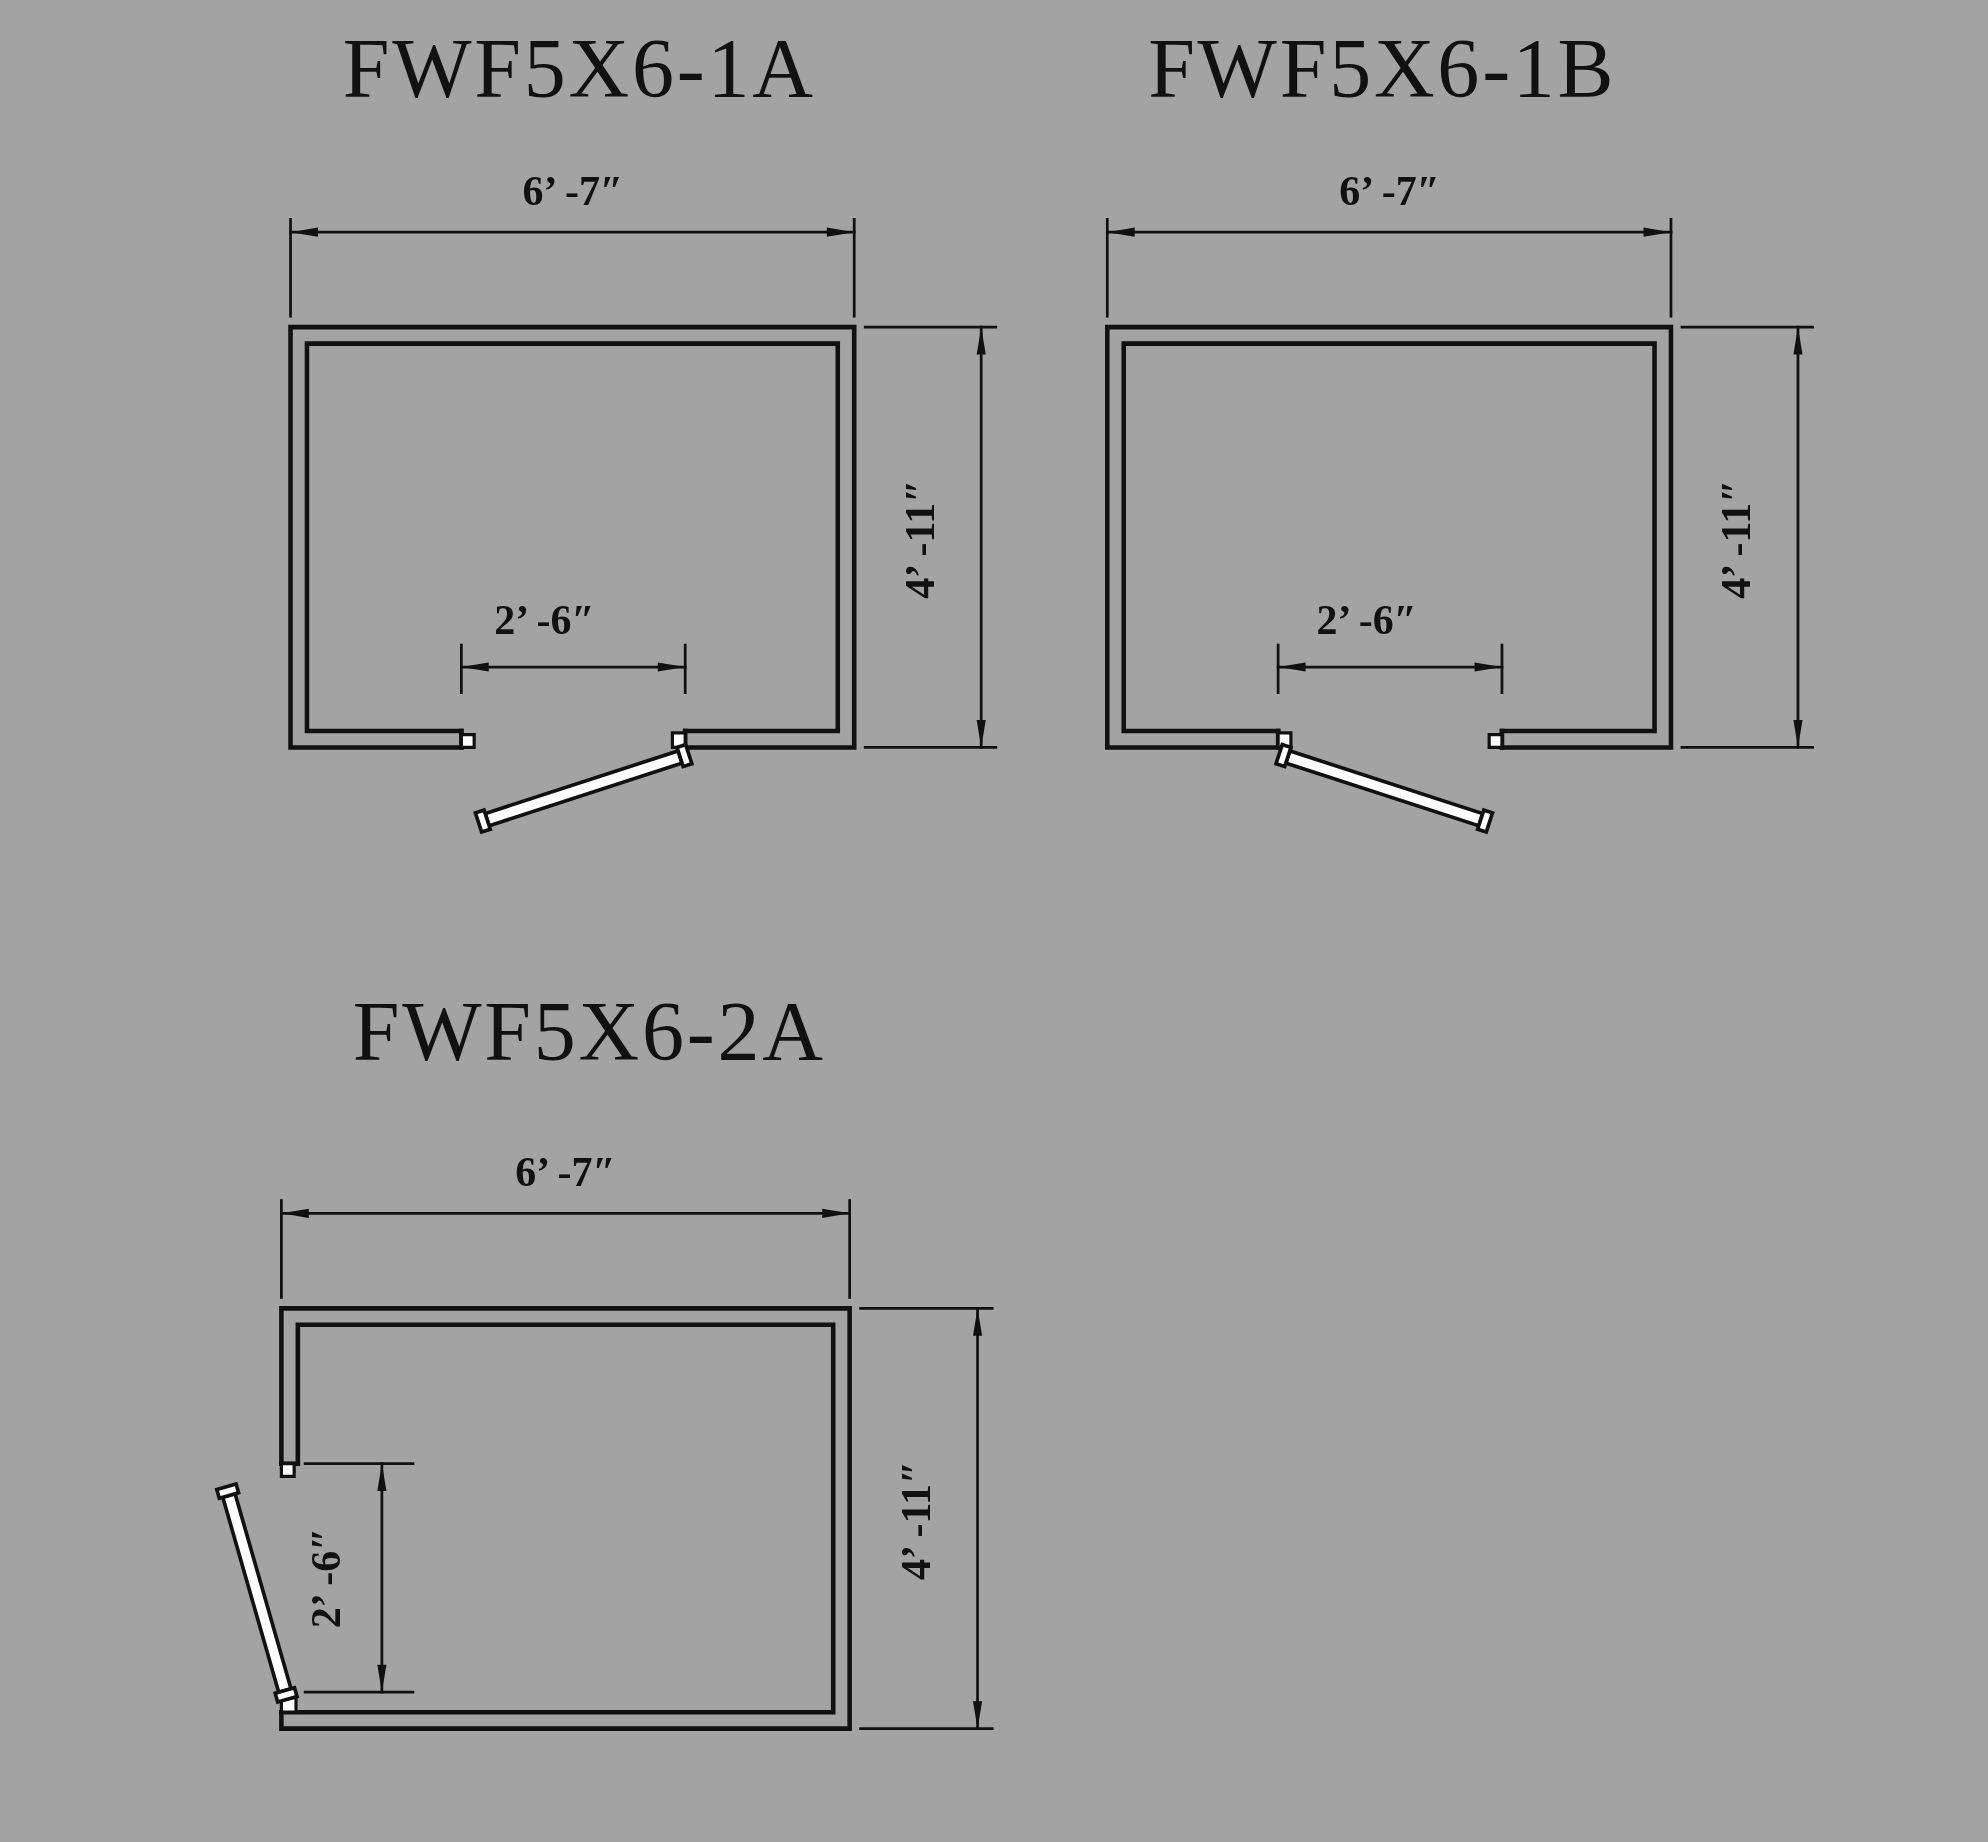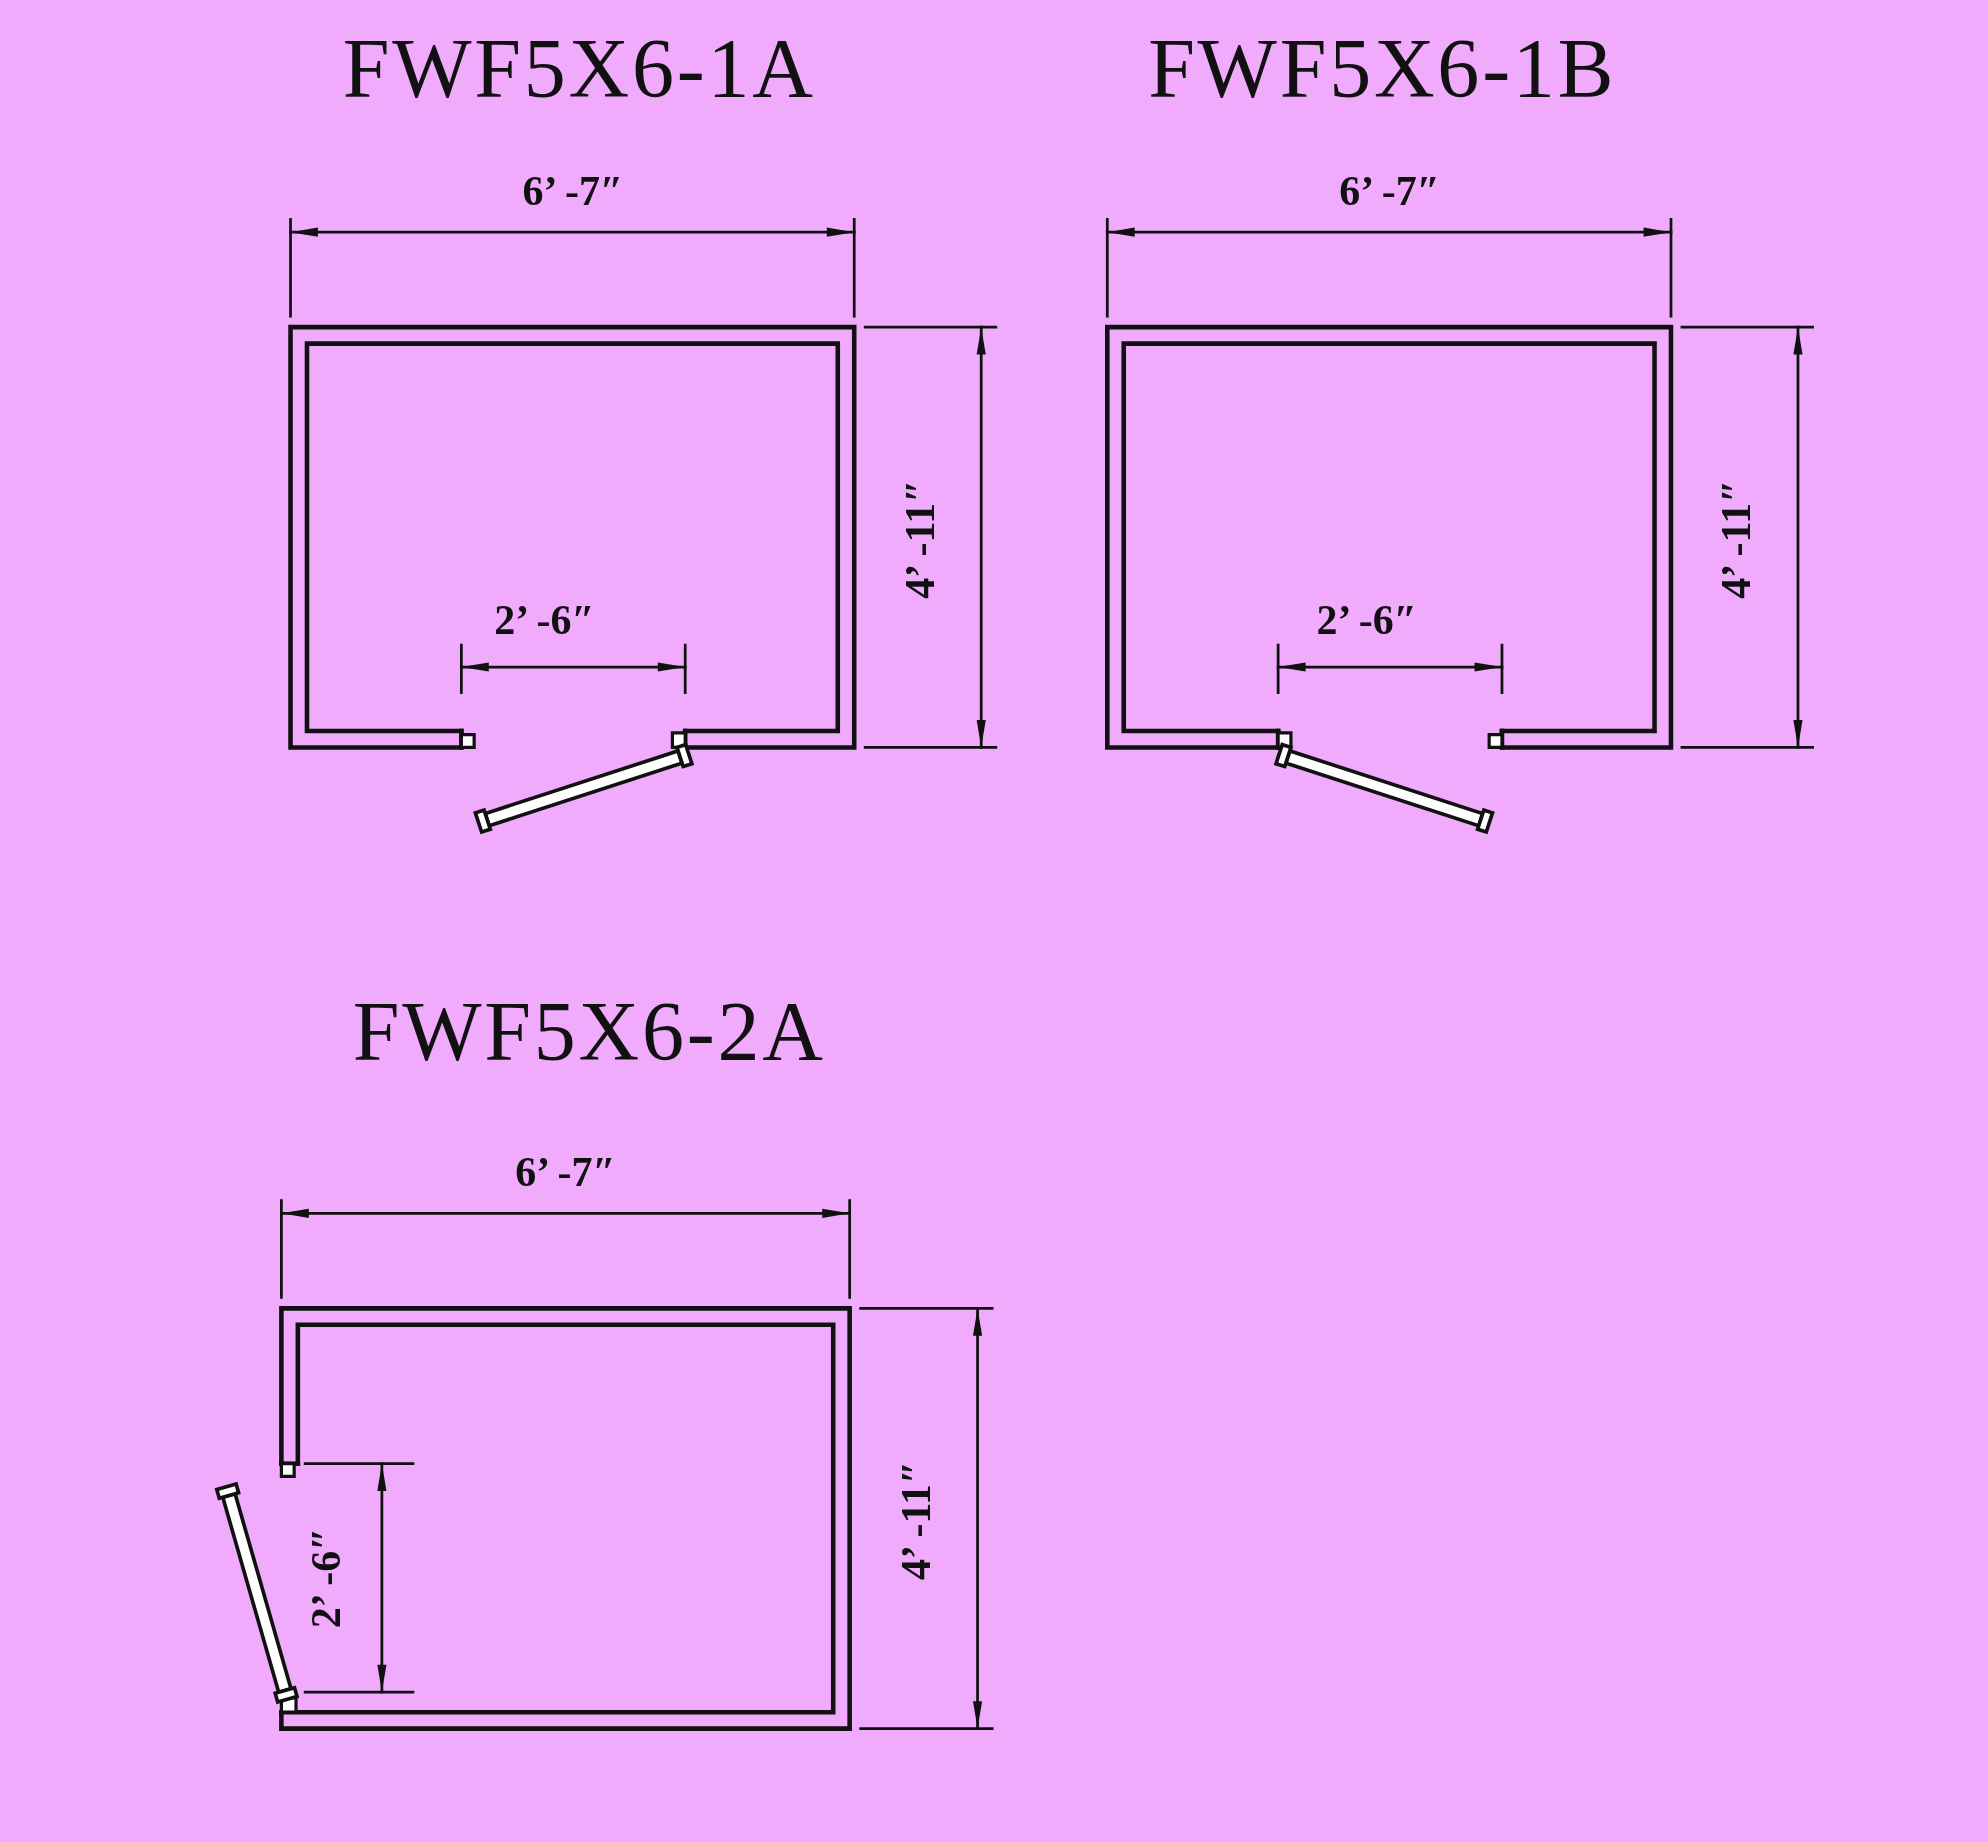--- a/index.html
+++ b/index.html
@@ -1,16 +1,16 @@
 <!DOCTYPE html>
 <html style="font-size:14.6px"><head>
 <meta charset="utf-8">
 <style>
   html,body{margin:0;padding:0;background:#ffffff;}
-  .sheet{position:relative;width:1988px;height:1842px;background:#f0abfc;overflow:hidden;}
+  .sheet{position:relative;width:1988px;height:1842px;background:#a3a3a3;overflow:hidden;}
   svg{display:block;}
   .wall{fill:none;stroke:#111111;stroke-width:5;stroke-linecap:square;stroke-linejoin:miter;}
   .thin{fill:none;stroke:#111111;stroke-width:3;stroke-linecap:square;}
   .leaf{fill:#ffffff;stroke:#111111;stroke-width:4;}
   .block{fill:#ffffff;stroke:#111111;stroke-width:3.5;}
   .arrow{fill:#111111;stroke:none;}
   .dim-label{font-family:"Liberation Serif",serif;font-size:46px;font-weight:bold;fill:#111111;}
   .plan-title{font-family:"Liberation Serif",serif;font-size:92px;fill:#111111;letter-spacing:3px;}
 </style>
 </head>

